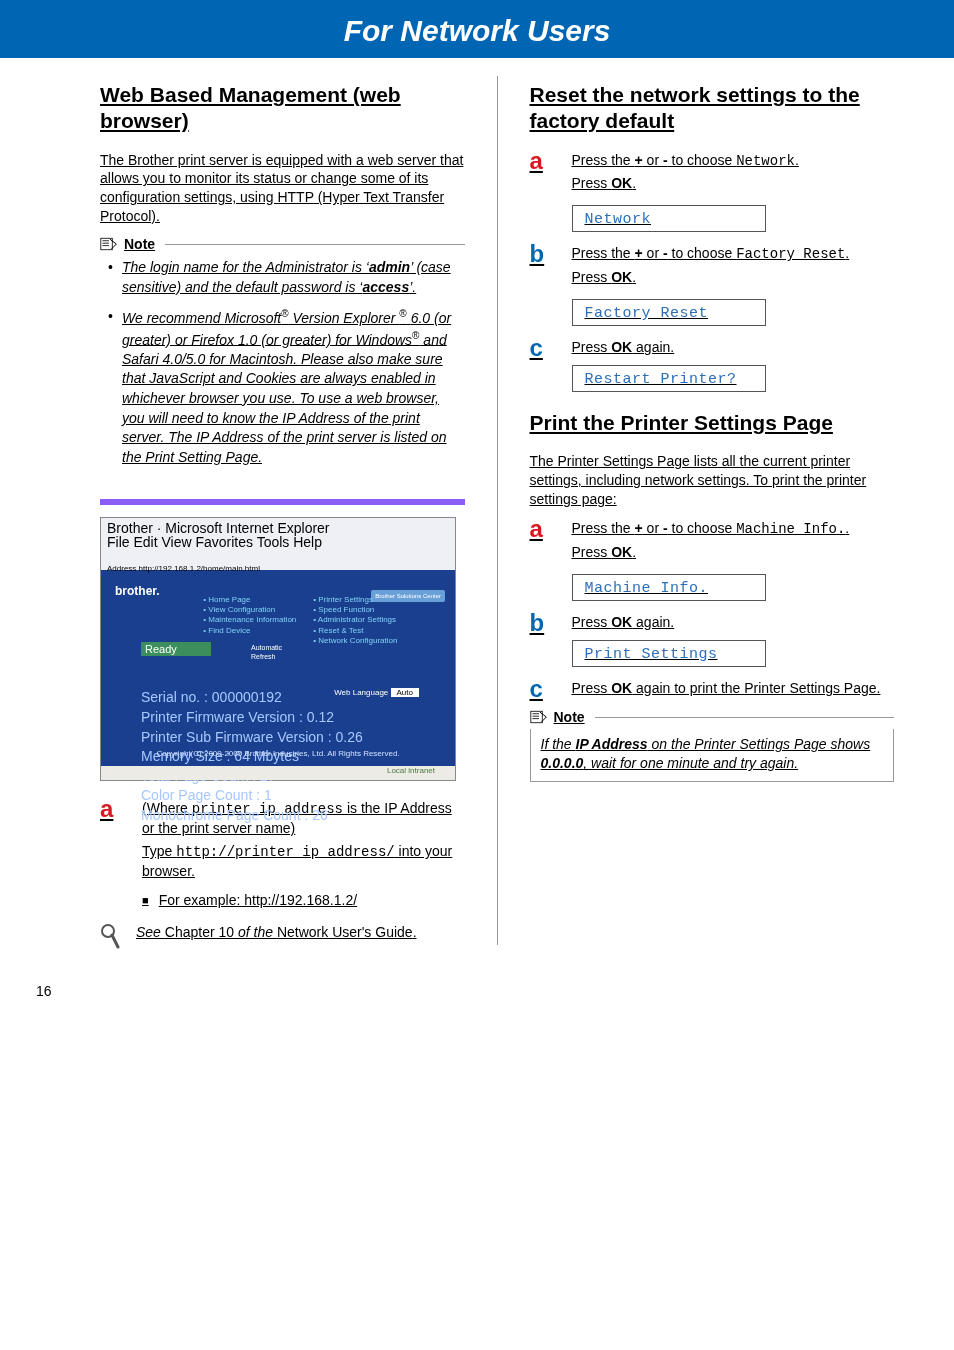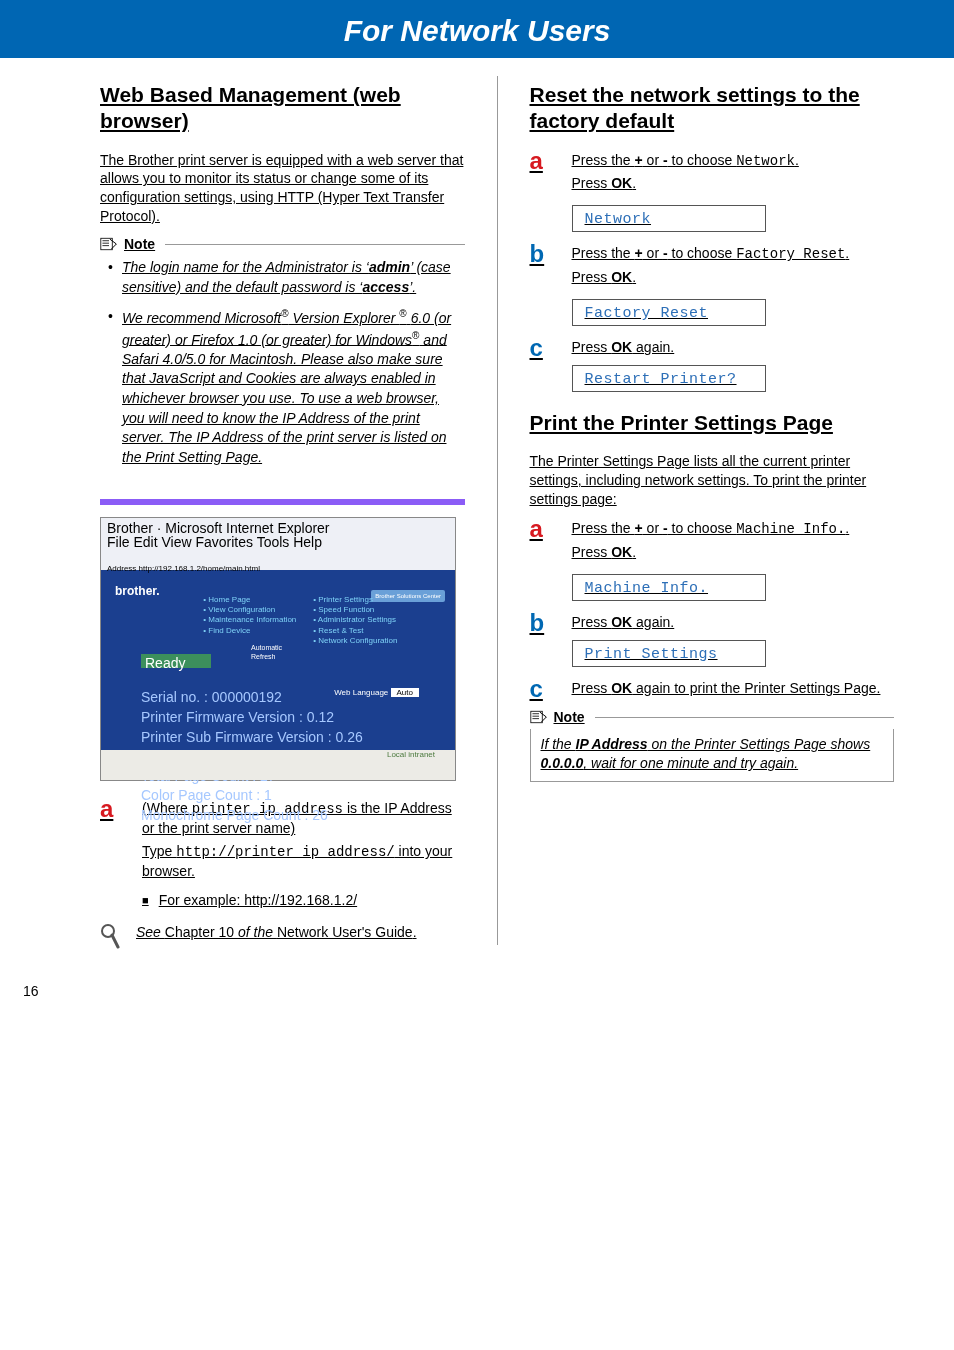--- a/index.html
+++ b/index.html
@@ -143,22 +143,22 @@
     position: relative;
     font-size: 8px;
     color: #fff;
   }
   .sp-title { position:absolute; top:2px; left:6px; color:#000; font-size:14px;}
   .sp-menu  { position:absolute; top:16px; left:6px; color:#000; font-size:14px;text-align:center;}
   .sp-addr  { position:absolute; top:46px; left:6px; color:#000; font-size:8px;}
   .sp-links { position:absolute; top:66px; left:80px; font-size:8px; line-height:1.3; color:#7fd2f7;}
   .sp-info  { position:absolute; top:170px; left:40px; font-size:14px; line-height:1.4; color:#a6c8ff;}
   .sp-copy  { position:absolute; bottom:22px; width:100%; text-align:center; font-size:8px; color:#cfe0ff;}
-  .sp-ready { position:absolute; top:136px; left:40px; width:70px; height:14px; background:#3c8f5c; font-size:14px; padding:1px 4px;}
-  .sp-footer{ position:absolute; bottom:0; left:0; right:0; height:30px; background:#ecebe6; color:#4c7a3f; font-size:8px; text-align:right; padding-right:20px;}
+  .sp-ready { position:absolute; top:124px; left:40px; width:70px; height:14px; background:#3c8f5c; font-size:11px; padding:1px 4px;}
+  .sp-footer{ position:absolute; bottom:0; left:0; right:0; height:14px; background:#ecebe6; color:#4c7a3f; font-size:8px; text-align:right; padding-right:20px;}
   .sp-brother{position:absolute; top:66px; left:14px; font-weight:bold; font-size:12px; color:#fff;}
   .sp-sol   { position:absolute; top:72px; right:10px; background:#6aa0d8; color:#fff; font-size:6px; padding:3px 4px; border-radius:2px;}
   .page-num { padding: 14px 0 0 4px; font-size: 14px; }
 </style>
 </head>
 <body>
 
 <div class="header-bar">
   <h1>For Network Users</h1>
 </div>
@@ -323,13 +323,13 @@
       </div>
       <div class="note-box-border">
         <span>If the </span><span class="ipa">IP Address</span><span> on the Printer Settings Page shows </span><span class="ipa">0.0.0.0</span><span>, wait for one minute and try again.</span>
       </div>
 
     </div>
 
   </div>
 </div>
 
-<div class="page-num" style="padding-left:23px;">16</div>
+<div class="page-num" style="padding-left:36px;">16</div>
 
 </body></html>

